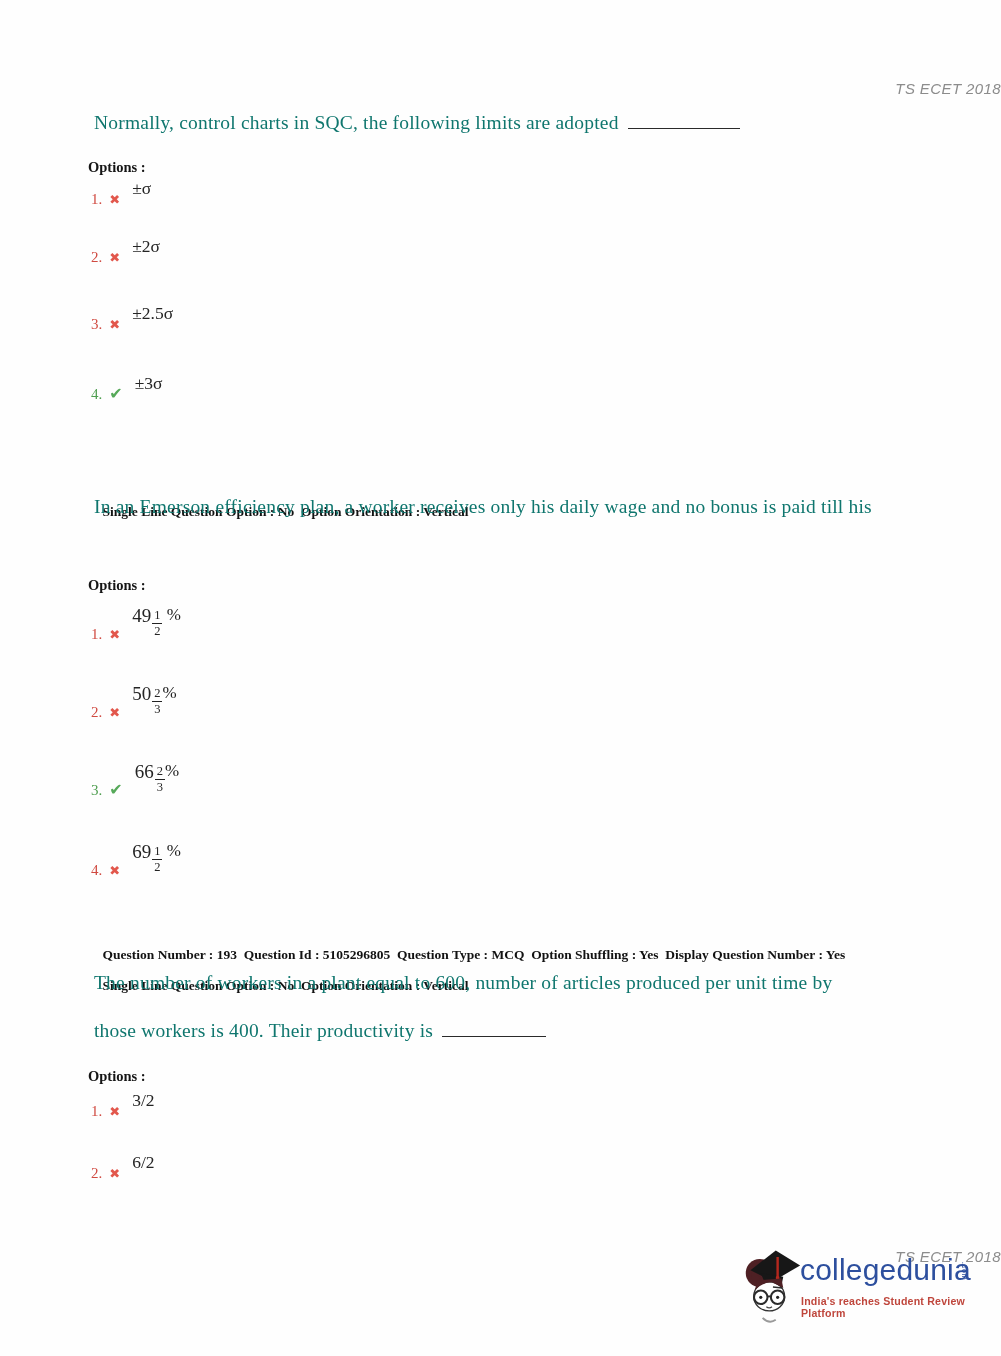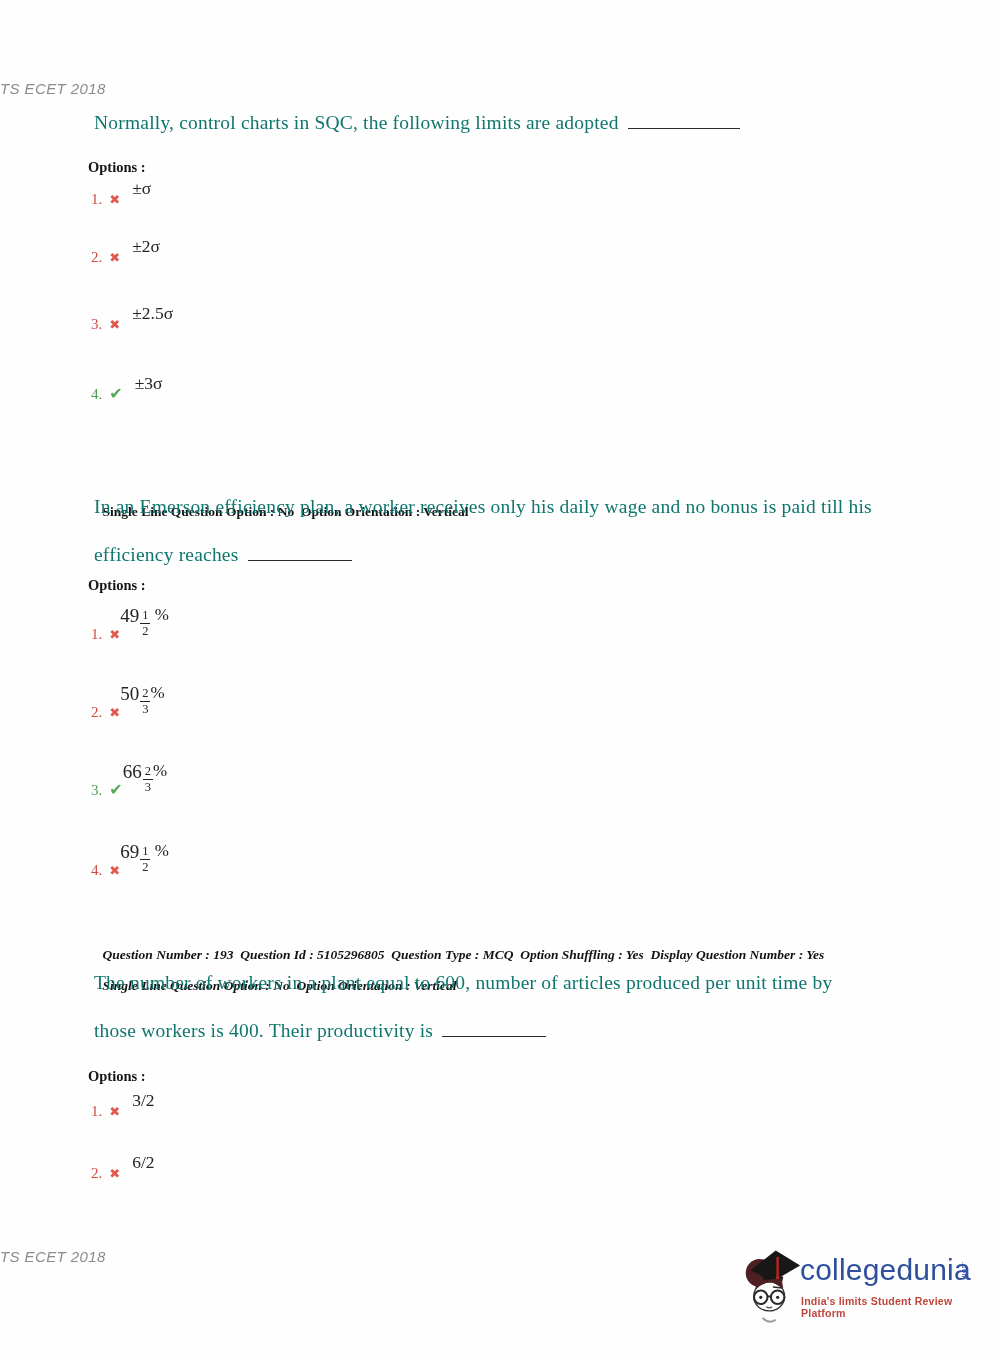--- a/index.html
+++ b/index.html
@@ -1,21 +1,21 @@
 <!DOCTYPE html>
 <html><head>
 <meta charset="utf-8">
 <style>
   html,body{margin:0;padding:0;background:#ffffff;}
   .page{
     position:relative;width:1001px;height:1356px;background:#fefefe;
     font-family:"Liberation Serif",serif;color:#1d1d1d;overflow:hidden;
   }
   .center-banner{
-    position:absolute;left:0;width:100%;text-align:left;
+    position:absolute;left:0;width:100%;text-align:right;
     font-family:"Liberation Sans",sans-serif;font-style:italic;
     color:#8c8c8c;font-size:15px;letter-spacing:0.4px;
   }
   .hdr{top:80px;}
   .ftr{top:1248px;}
   .qtext{
     position:absolute;left:94px;font-size:19.5px;color:#0f766e;
     letter-spacing:0.2px;white-space:nowrap;
   }
   .blank{
@@ -32,21 +32,21 @@
   .opt{position:absolute;left:91px;display:flex;align-items:flex-start;}
   .opt .lead{display:inline-flex;align-items:baseline;gap:7px;transform:translateY(13px);}
   .opt.tall .lead{transform:translateY(20px);}
   .opt .num{font-size:15px;}
   .opt.wrong .num{color:#d04a41;}
   .opt.right .num{color:#4f9e50;}
   .mark{font-family:"DejaVu Sans",sans-serif;line-height:1;}
   .opt.wrong .mark{color:#e2574c;font-size:13px;}
   .opt.right .mark{color:#56a959;font-size:16px;}
   .opt .val{font-size:17.5px;color:#242424;margin-left:12px;white-space:pre;}
-  .mixed{display:inline-flex;align-items:flex-start;color:#242424;}
+  .mixed{display:inline-flex;align-items:flex-start;margin-left:12px;color:#242424;}
   .mixed .whole{font-size:19px;line-height:1;}
   .frac{
     display:inline-flex;flex-direction:column;align-items:center;
     font-size:12.5px;line-height:1.1;margin-left:1px;transform:translateY(3px);
   }
   .frac .fn{border-bottom:1.3px solid #222;padding:0 2px 0.5px;}
   .frac .fd{padding-top:0.5px;}
   .mixed .suffix{font-size:17px;line-height:1.1;white-space:pre;}
   .logo{
     position:absolute;left:742px;top:1240px;width:258px;height:100px;
@@ -107,23 +107,20 @@
       </span>
     <span class="val">±3σ</span>
   </div>
 
   <div class="meta" style="top:457px;">
     <br>
     <span>Single Line Question Option : No  Option Orientation : Vertical</span>
   </div>
 
   <div class="qtext" style="top:496px;">In an Emerson efficiency plan, a worker receives only his daily wage and no bonus is paid till his</div>
-  <div class="qtext" style="top:544px;">
-    <span>efficiency reaches</span><span class="blank" style="width:104px;"></span>
-  </div>
 
   <div class="optlabel" style="top:577px;">Options :</div>
 
   <div class="opt wrong tall" style="top:606px;">
     <span class="lead">
         <span class="num">1.</span>
         <span class="mark">✖</span>
       </span>
     <span class="mixed">
         <span class="whole">49</span>
@@ -170,21 +167,21 @@
     <span class="mixed">
         <span class="whole">69</span>
         <span class="frac">
           <span class="fn">1</span>
           <span class="fd">2</span>
         </span>
         <span class="suffix"> %</span>
       </span>
   </div>
 
-  <div class="meta" style="top:931px;font-style:italic;">
+  <div class="meta" style="top:931px;">
     <span>Question Number : 193  Question Id : 5105296805  Question Type : MCQ  Option Shuffling : Yes  Display Question Number : Yes</span><br>
     <span>Single Line Question Option : No  Option Orientation : Vertical</span>
   </div>
 
   <div class="qtext" style="top:972px;">The number of workers in a plant equal to 600, number of articles produced per unit time by</div>
   <div class="qtext" style="top:1020px;">
     <span>those workers is 400. Their productivity is</span><span class="blank" style="width:104px;"></span>
   </div>
 
   <div class="optlabel" style="top:1068px;">Options :</div>
@@ -220,16 +217,16 @@
       <circle cx="20" cy="60" r="7.2" fill="#ffffff" stroke="#2b2b2b" stroke-width="2.2"></circle>
       <circle cx="38" cy="60" r="7.2" fill="#ffffff" stroke="#2b2b2b" stroke-width="2.2"></circle>
       <line x1="27" y1="59" x2="31" y2="59" stroke="#2b2b2b" stroke-width="2"></line>
       <circle cx="20" cy="60" r="1.7" fill="#222222"></circle>
       <circle cx="38" cy="60" r="1.7" fill="#222222"></circle>
       <path d="M26,70 q3,2.5 6,0" fill="none" stroke="#444444" stroke-width="1.3"></path>
       <path d="M22,82 q7,7 14,2" fill="none" stroke="#9a9a9a" stroke-width="2"></path>
     </svg>
     <div class="brand">collegedunia</div>
     <div class="tld">.com</div>
-    <div class="tagline">India's limits Student Review Platform</div>
+    <div class="tagline">India's reaches Student Review Platform</div>
   </div>
 
 </div>
 
 </body></html>

